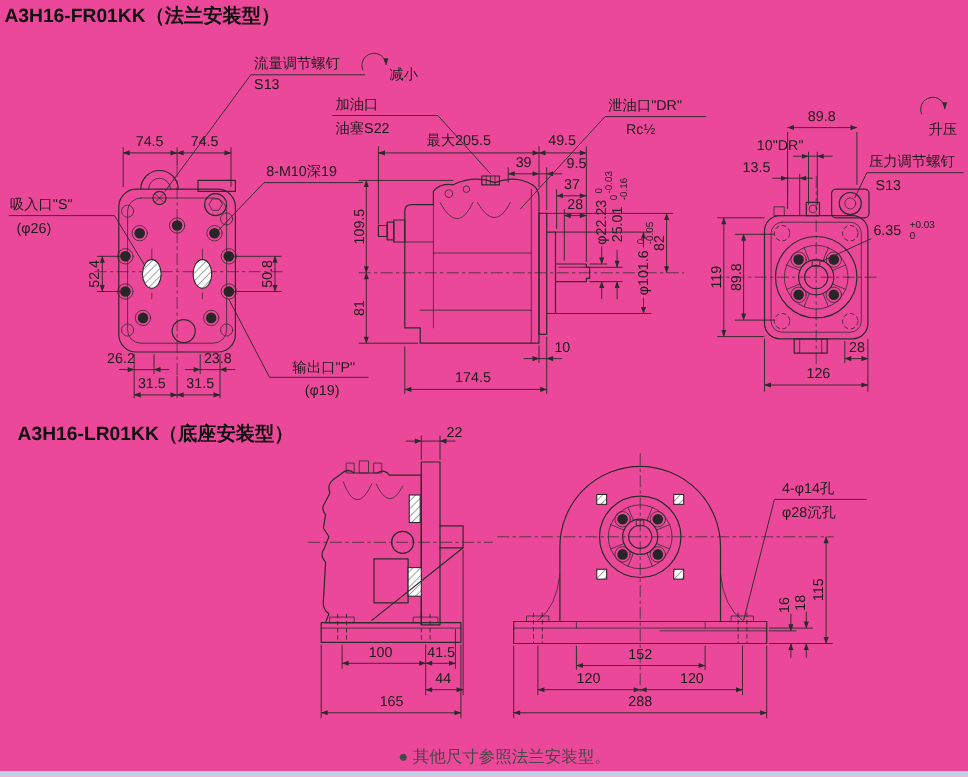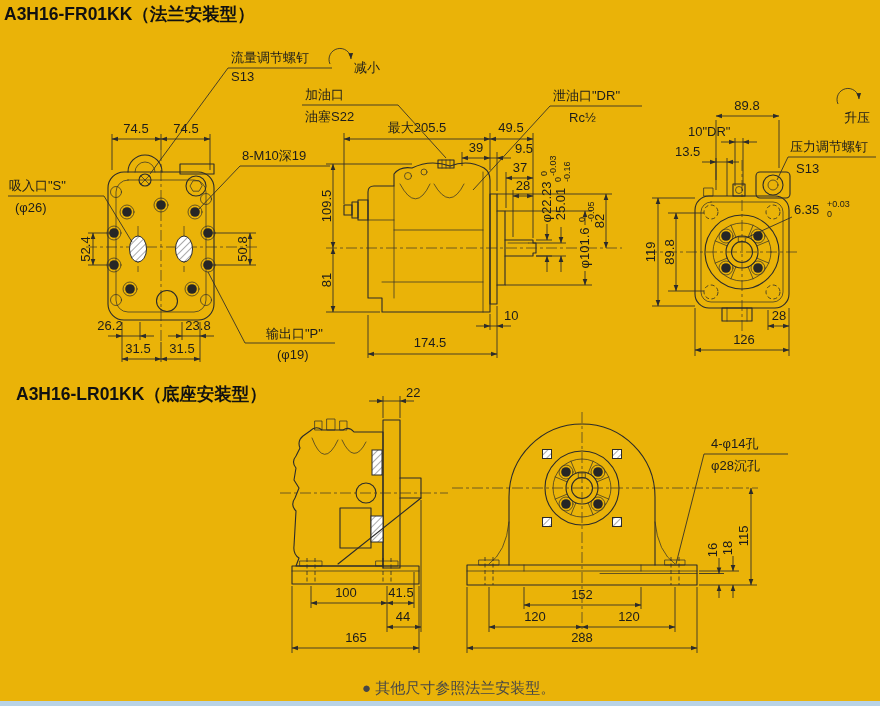--- a/index.html
+++ b/index.html
@@ -1,16 +1,16 @@
 <!DOCTYPE html>
 <html><head>
 <meta charset="utf-8">
 <style>
   html,body{margin:0;padding:0;background:#ffffff;}
-  .page{position:relative;width:880px;height:706px;background:#eab308;overflow:hidden;}
+  .page{position:relative;width:880px;height:706px;background:#ec4899;overflow:hidden;}
   svg text{font-family:"Liberation Sans","DejaVu Sans",sans-serif;}
   .t{font-size:13px;fill:#1c1c1c;}
   .ts{font-size:9px;fill:#1c1c1c;}
   .tt{font-size:17.5px;font-weight:700;fill:#111;}
   .tn{font-size:15px;fill:#474747;}
   .tm{text-anchor:middle;}
   .ln{fill:none;stroke:#2b2b2b;stroke-width:1.1;stroke-linecap:round;stroke-linejoin:round;}
   .lt{stroke-width:0.7;}
   .dm{fill:none;stroke:#2b2b2b;stroke-width:0.85;}
   .cl{fill:none;stroke:#2b2b2b;stroke-width:0.65;stroke-dasharray:11 3 3 3;}

